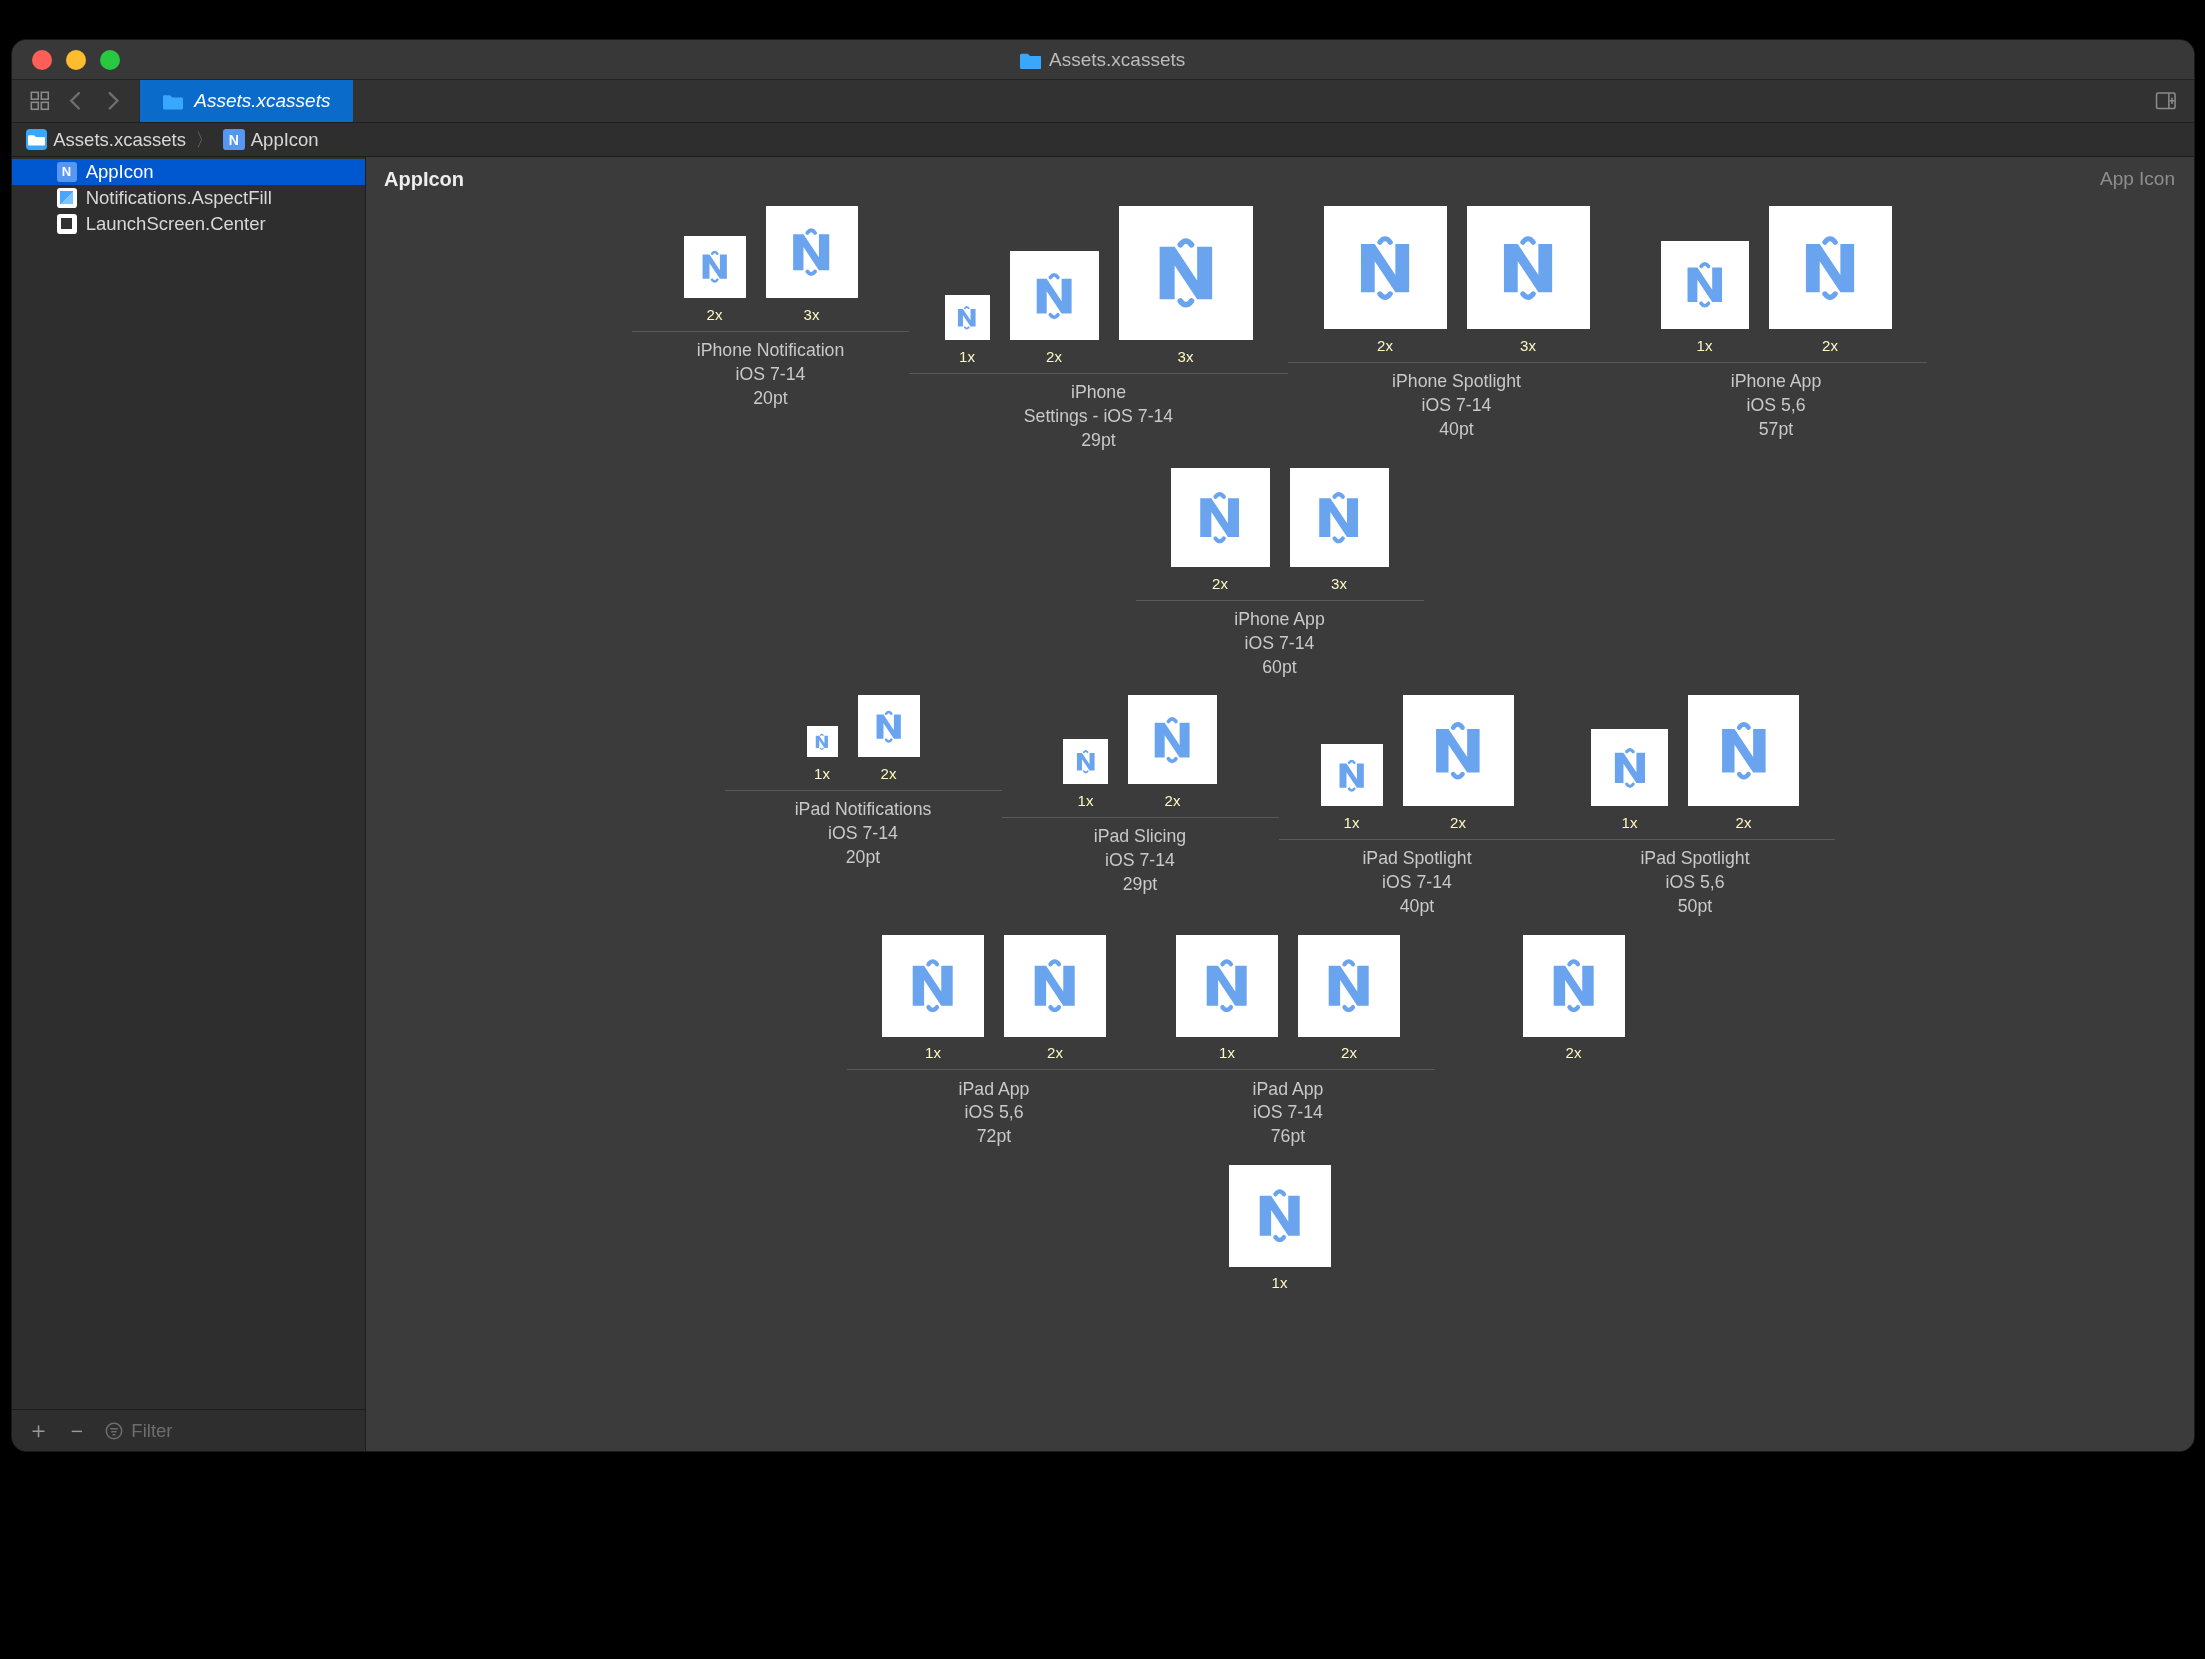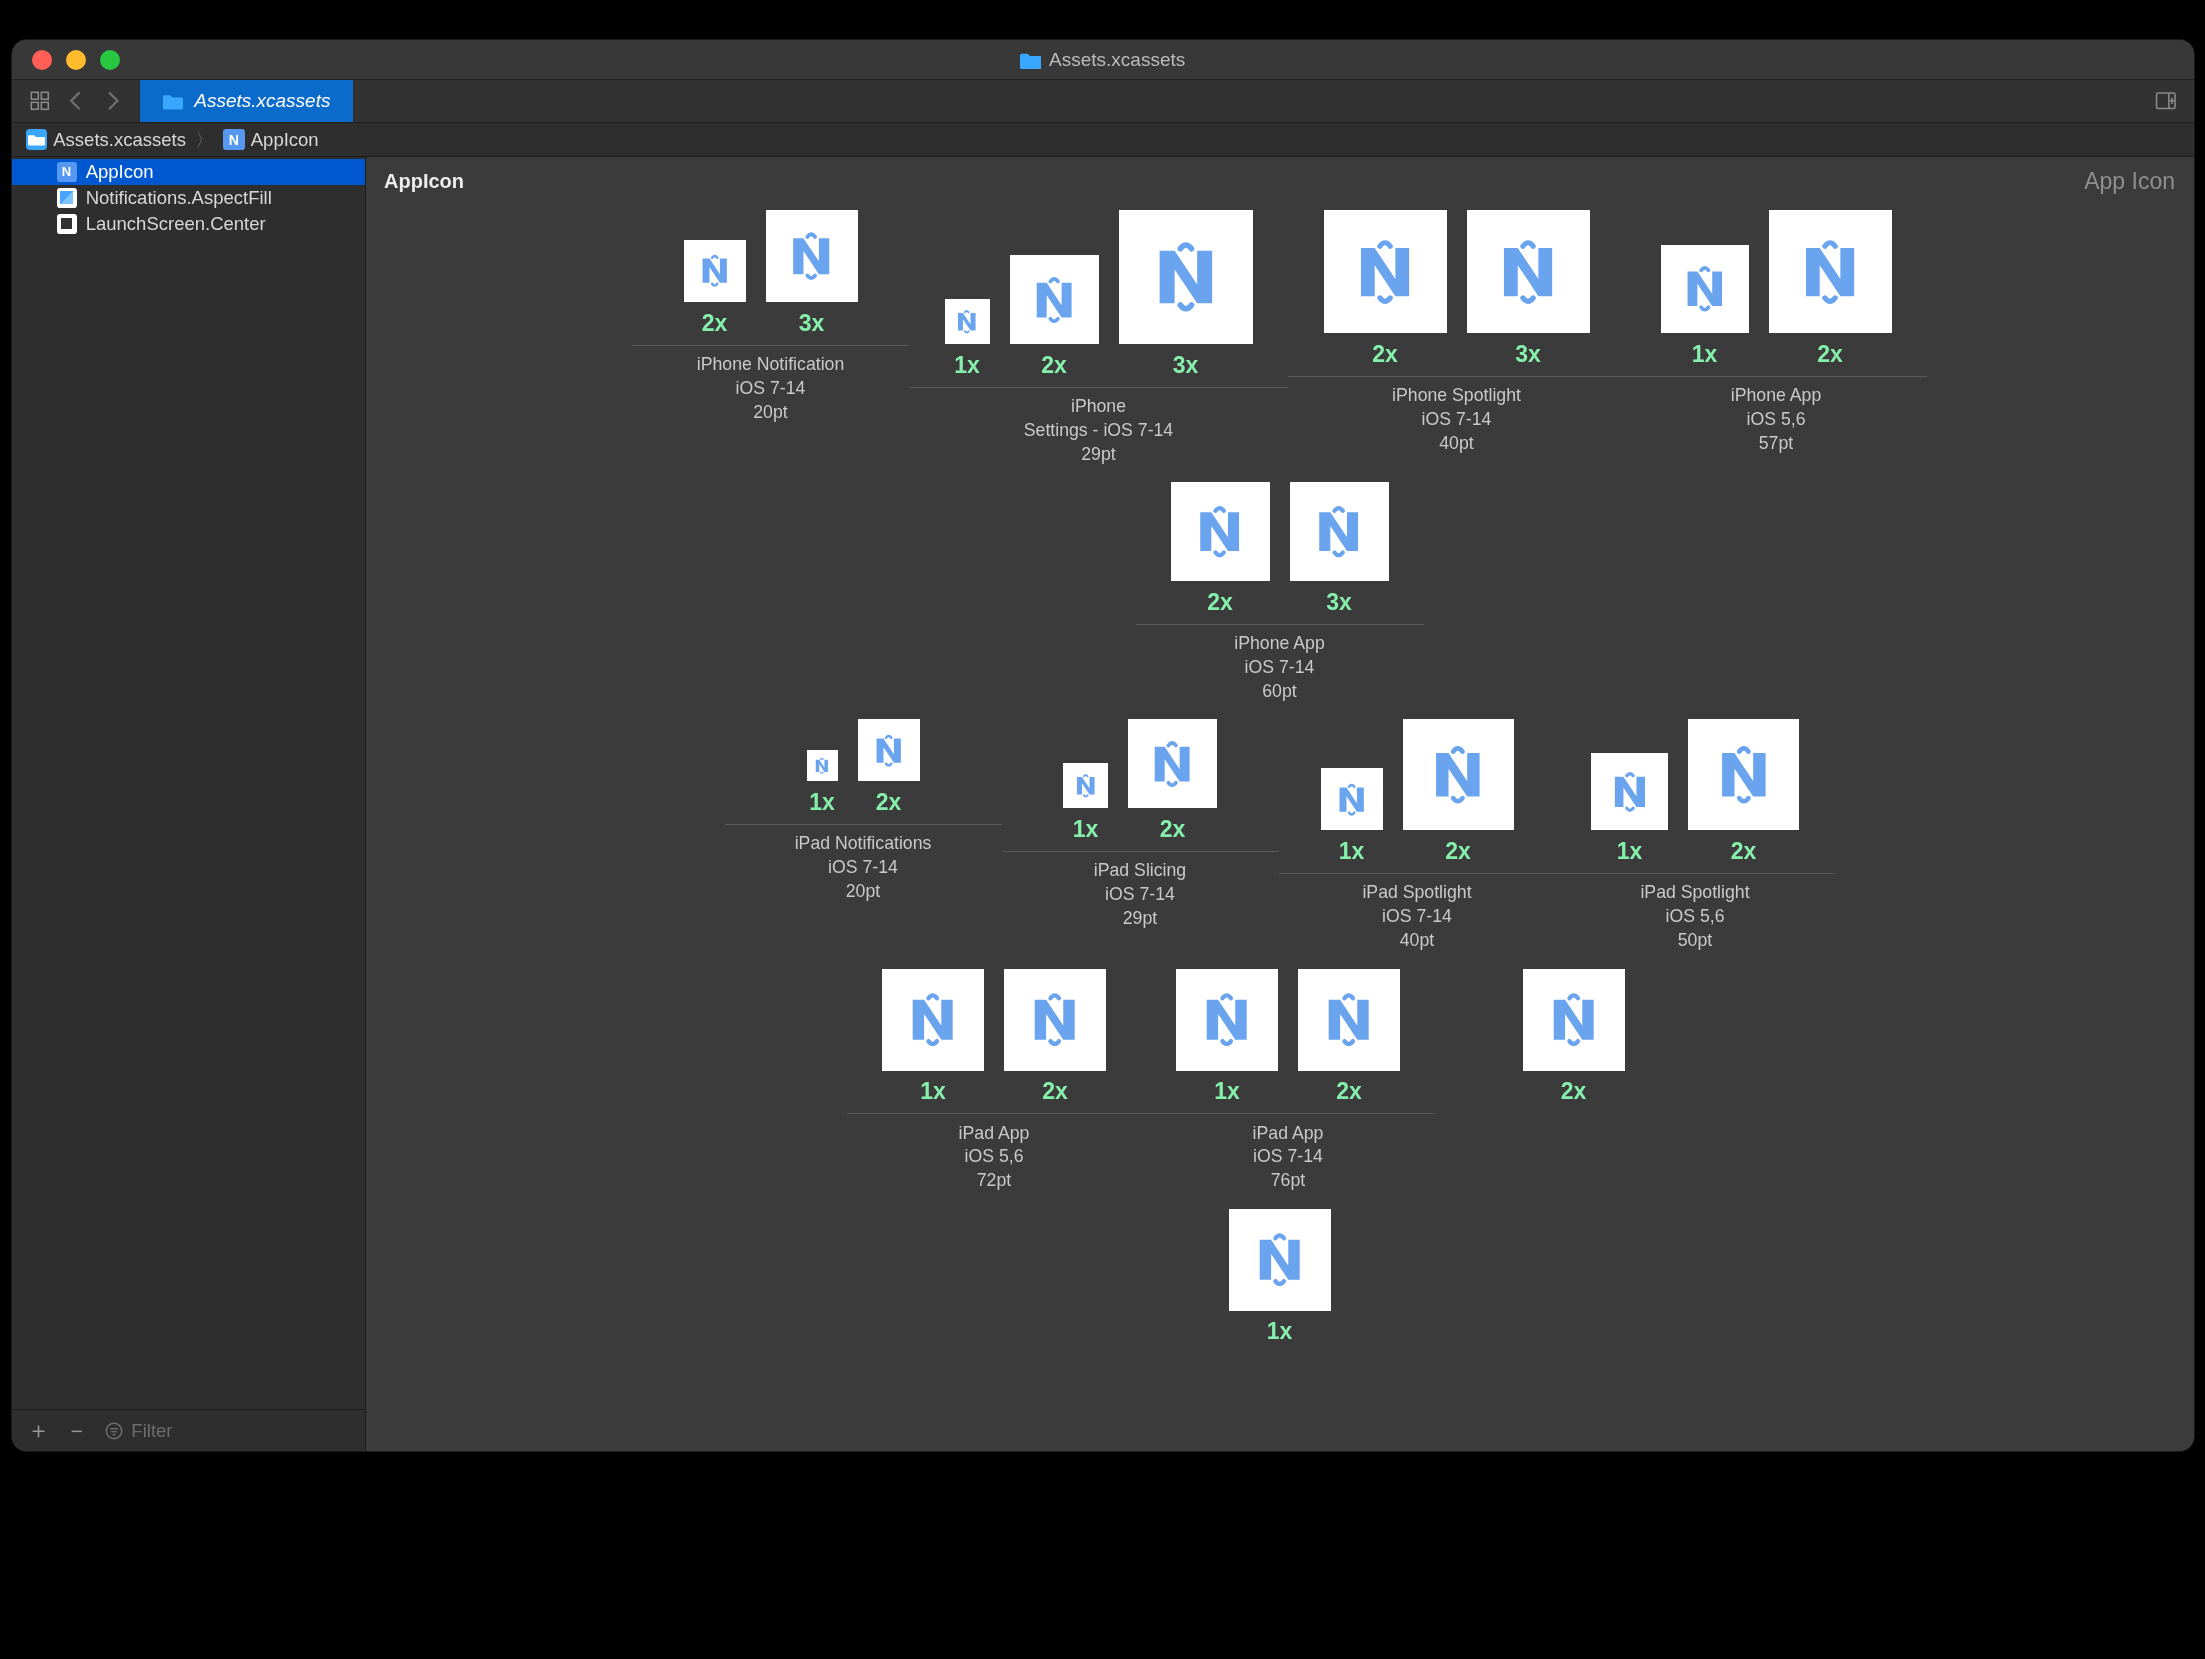--- a/index.html
+++ b/index.html
@@ -108,21 +108,21 @@
   .canvas{
     flex:1;background:var(--bg-canvas);
     display:flex;flex-direction:column;
     position:relative;
   }
   .canvas-header{
     display:flex;align-items:center;
     padding:10.8px 18.5px 4.6px 18.5px;
   }
   .ch-title{font-weight:700;font-size:20px;color:#ededed;}
-  .ch-right{margin-left:auto;font-size:23px;color:var(--text-dim);}
+  .ch-right{margin-left:auto;font-size:19px;color:var(--text-dim);}
   .grid{
     flex:1;
     display:flex;flex-wrap:wrap;
     justify-content:center;align-content:flex-start;
     padding:7.7px 6.2px 23px 6.2px;
     gap:4.6px 0;
   }
   .group{
     display:flex;flex-direction:column;align-items:center;
     margin:3.1px 0;
@@ -131,21 +131,21 @@
     display:flex;align-items:flex-end;justify-content:center;gap:20px;
     padding:0 18.5px 7.7px 18.5px;
   }
   .variant{display:flex;flex-direction:column;align-items:center;}
   .icon-box{
     background:#fff;display:flex;align-items:center;justify-content:center;
     position:relative;
   }
   .n-logo{width:70%;height:70%;}
   .n-logo svg{width:100%;height:100%;display:block;}
-  .scale-lbl{margin-top:7.7px;font-size:23px;color:#86efac;font-weight:bold;}
+  .scale-lbl{margin-top:7.7px;font-size:15px;color:#fef9c3;}
   .caption{
     border-top:0.8px solid var(--divider);
     width:100%;text-align:center;
     padding-top:7.7px;
     font-size:17.7px;color:#c9c9c9;
     line-height:1.35;
   }
   .caption .line{display:block;}
   .group-inner{display:flex;flex-direction:column;align-items:center;width:100%;}
   .canvas-footer{

